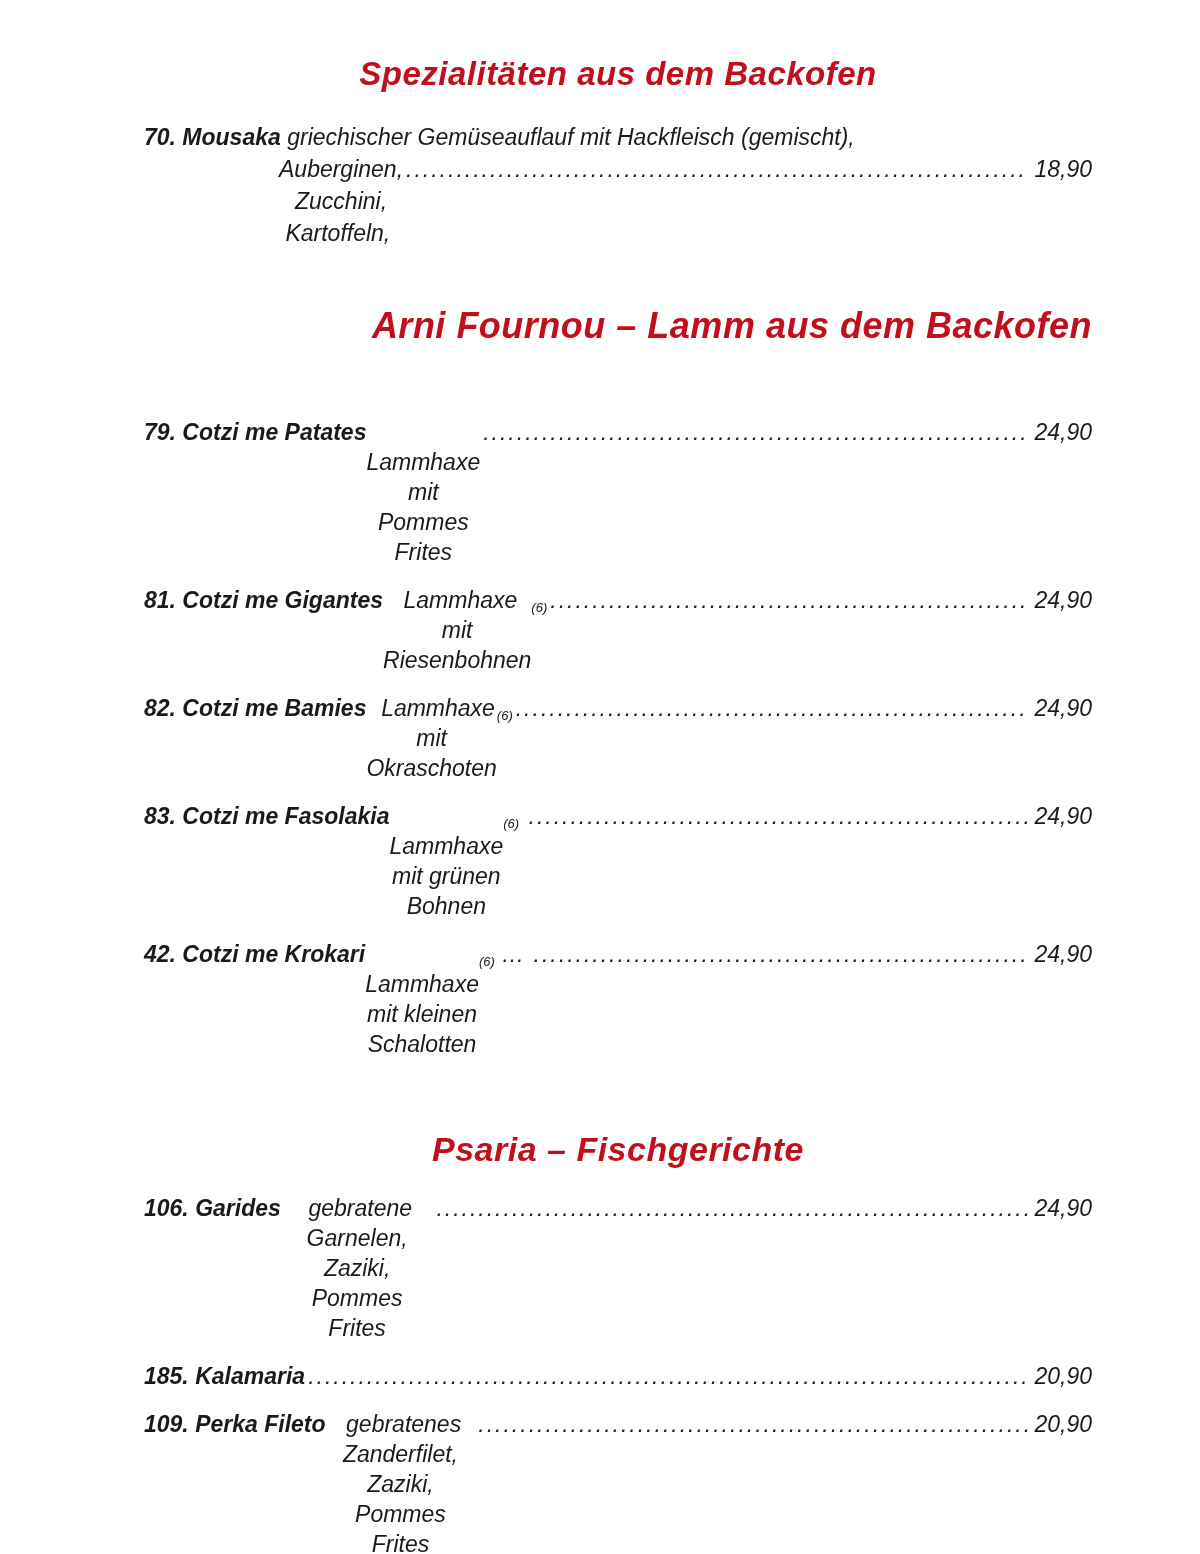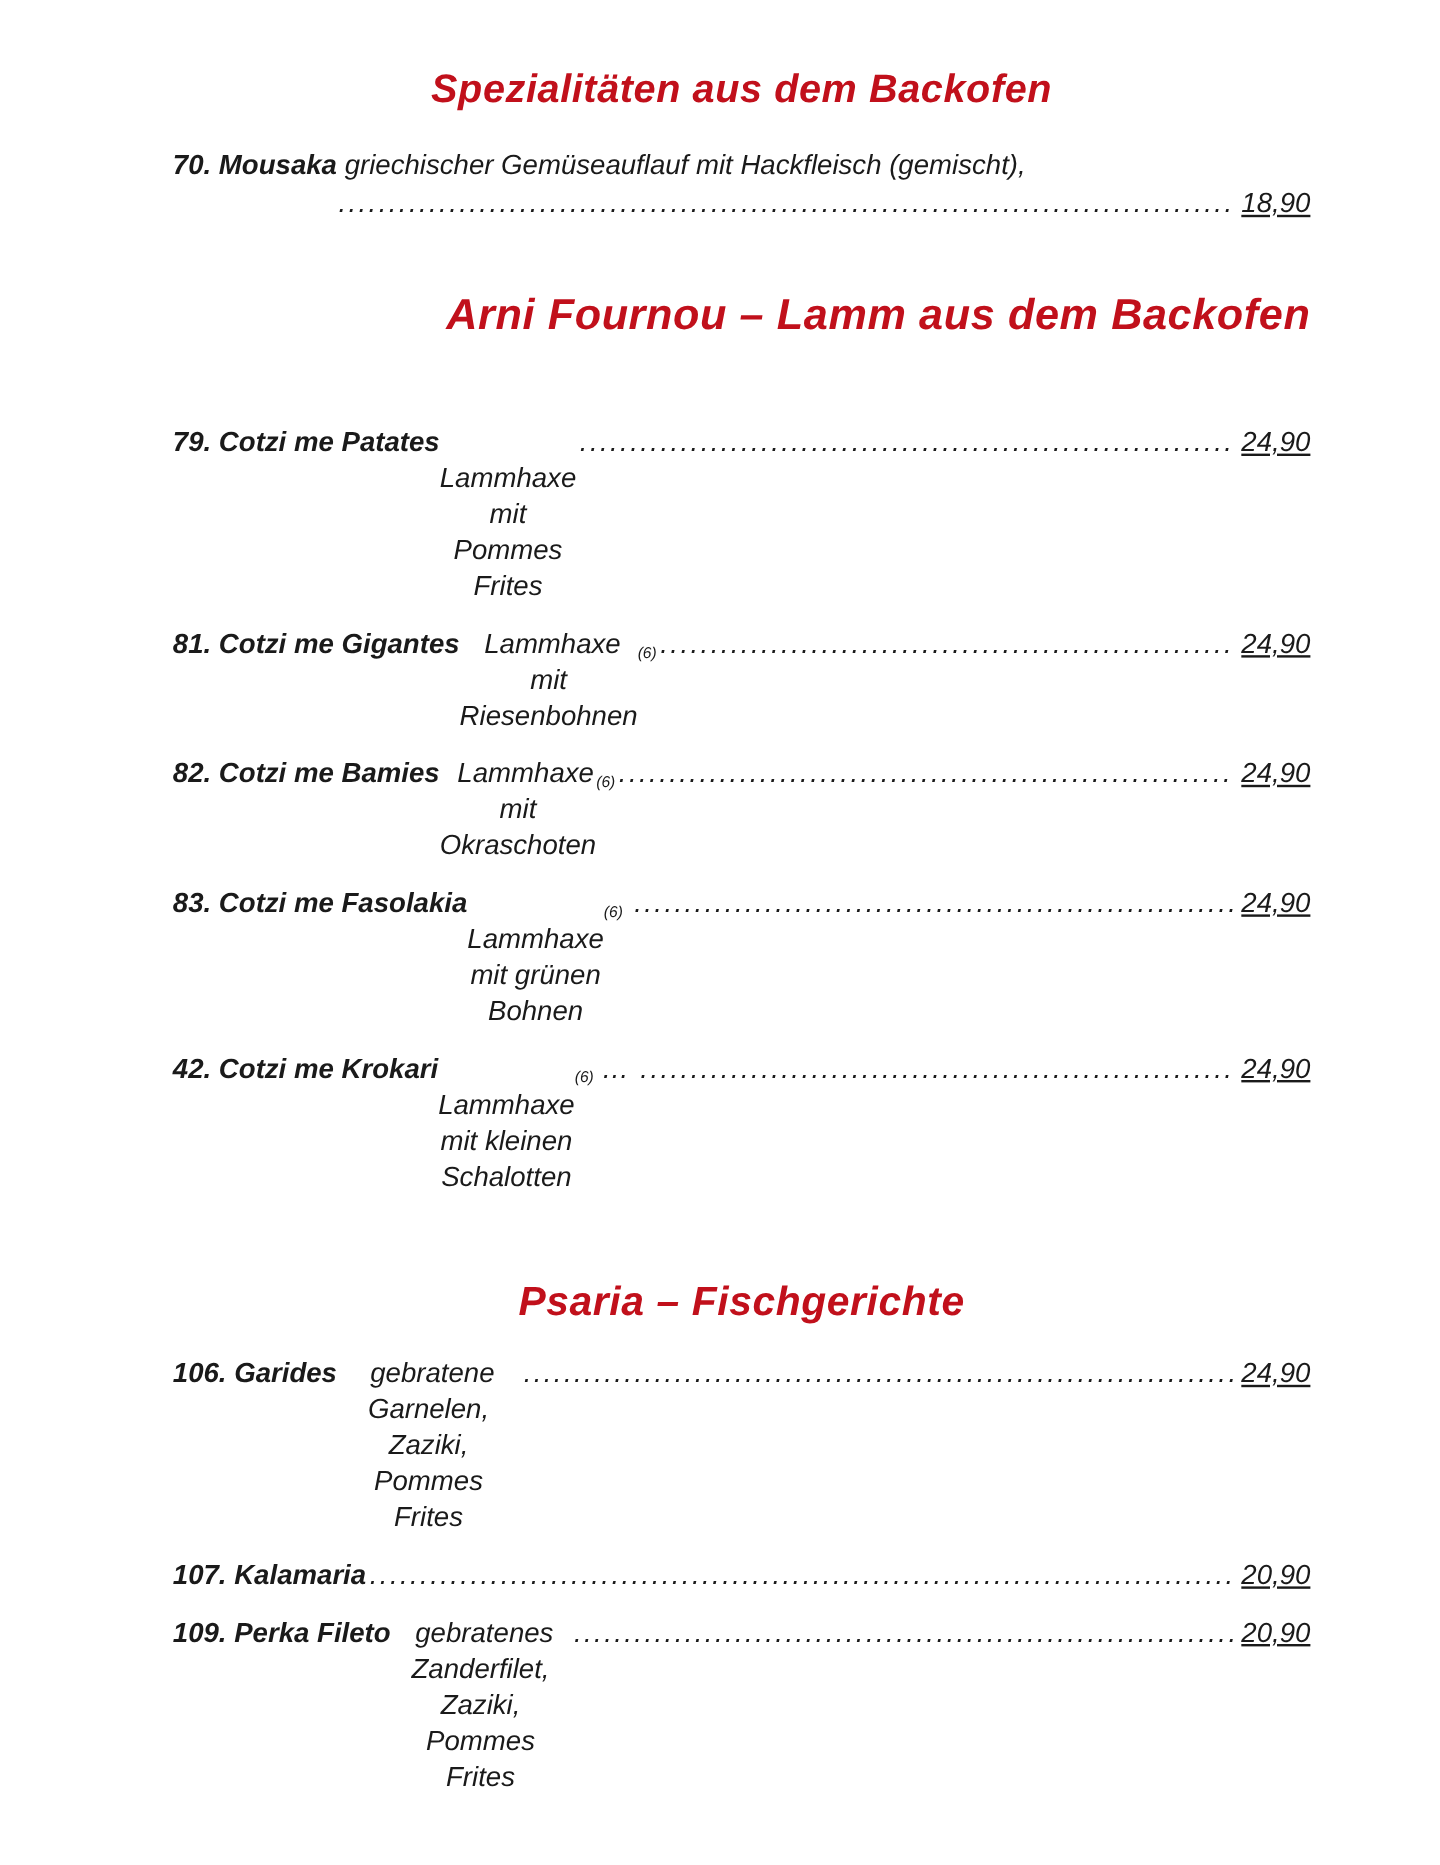--- a/index.html
+++ b/index.html
@@ -36,35 +36,36 @@
   .tail  { flex:0 0 auto; }
 
   .leader {
     flex:1 1 auto; min-width:12px; overflow:hidden;
     white-space:nowrap; padding:0 2px 0 3px;
   }
   .leader::after {
     content:"................................................................................................................................................................................................................";
     letter-spacing:2px;
   }
-  .price { flex:0 0 auto; padding-left:6px; text-align:left;text-decoration:underline; }
+  .price { flex:0 0 auto; padding-left:6px; text-align:left; }
 </style>
 </head>
 <body>
 
 <div class="page">
 
   <div class="heading h1">Spezialitäten aus dem Backofen</div>
 
   <div class="item70">
     <div class="row">
       <span class="bold">70. Mousaka</span>
       <span class="plain"> griechischer Gemüseauflauf mit Hackfleisch (gemischt),</span>
     </div>
     <div class="row indent-lg">
+      <span class="plain">Auberginen, Zucchini, Kartoffeln, </span>
       <span class="leader"></span>
       <span class="price">18,90</span>
     </div>
   </div>
 
   <div class="heading h2">Arni Fournou – Lamm aus dem Backofen</div>
 
   <div class="row">
     <span class="bold">79. Cotzi me Patates</span>
     <span class="plain">  Lammhaxe mit Pommes Frites</span>
@@ -110,21 +111,21 @@
 
   <div class="row">
     <span class="bold">106. Garides</span>
     <span class="plain"> gebratene Garnelen, Zaziki, Pommes Frites</span>
     <span class="fn"></span>
     <span class="plain tail"></span>
     <span class="leader"></span>
     <span class="price">24,90</span>
   </div>
   <div class="row">
-    <span class="bold">107. Kalamaria</span>
+    <span class="bold">185. Kalamaria</span>
     <span class="fn"></span>
     <span class="plain tail"></span>
     <span class="leader"></span>
     <span class="price">20,90</span>
   </div>
   <div class="row">
     <span class="bold">109. Perka Fileto</span>
     <span class="plain"> gebratenes Zanderfilet, Zaziki, Pommes Frites</span>
     <span class="fn"></span>
     <span class="plain tail"></span>

